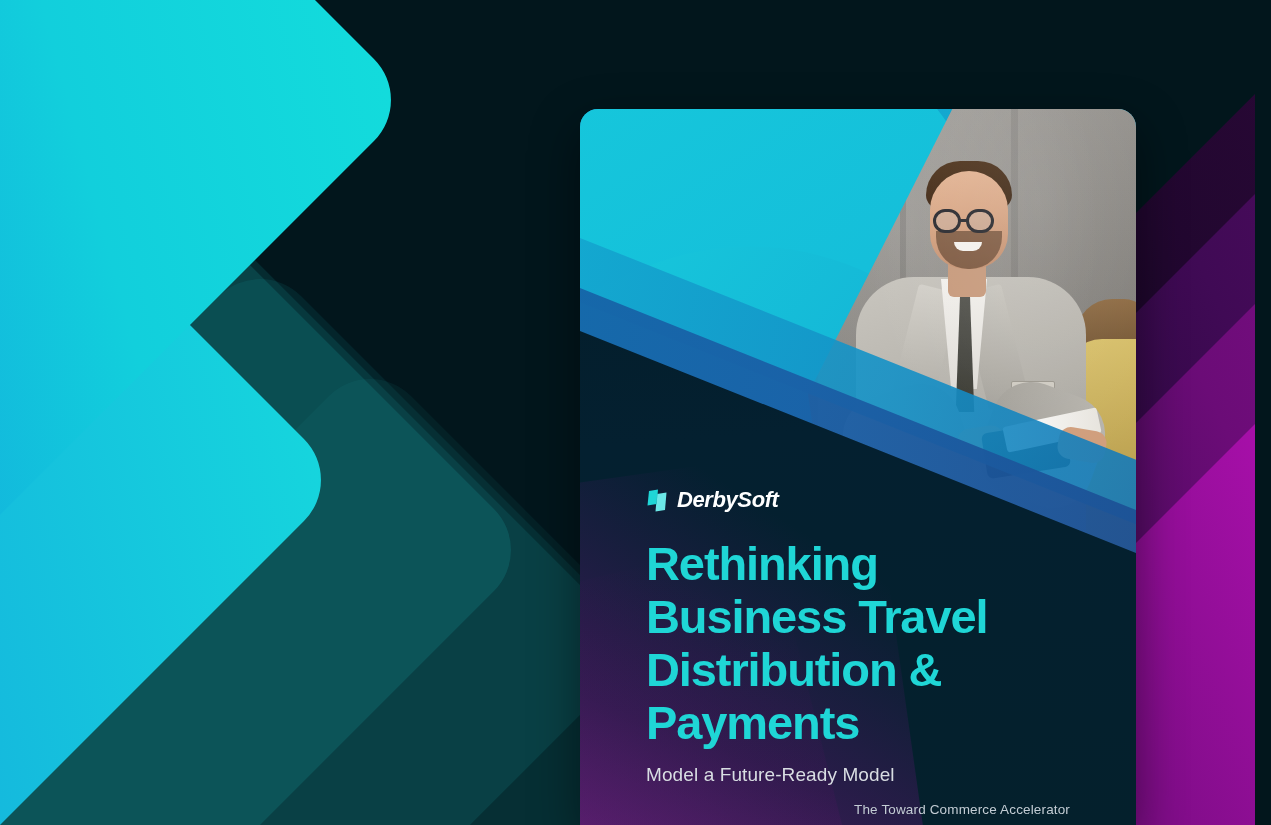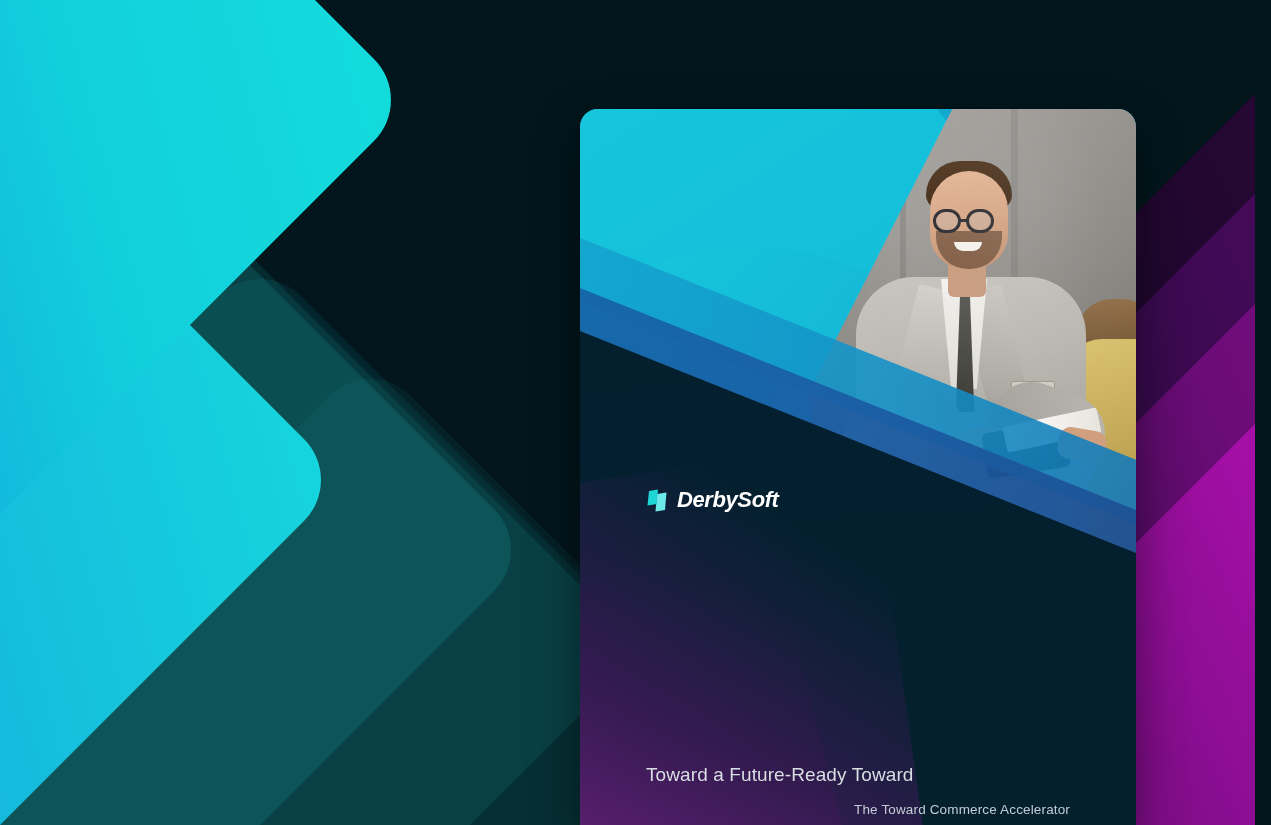--- a/index.html
+++ b/index.html
@@ -379,20 +379,21 @@
 
       <div class="logo-row">
         <svg class="logo-mark" viewBox="0 0 22 25">
           <path d="M3 3 L12 1.5 L10.5 16 L1.5 17.5 Z" fill="#1fd6d6"></path>
           <path d="M11 6 L20.5 4.5 L19 22 L9.5 23.5 Z" fill="#6be8e8"></path>
           <path d="M11 6 L12 1.5 L10.5 16 L9.8 17 Z" fill="#0fb9bd"></path>
         </svg>
         <span class="logo-text">DerbySoft</span>
       </div>
 
-
-      <p class="subhead">Toward a Future-Ready Toward</p>
+      <h1 class="headline">Rethinking Business Travel Distribution &amp; Payments</h1>
+
+      <p class="subhead">Model a Future-Ready Model</p>
 
       <p class="tagline">The Toward Commerce Accelerator</p>
     </div>
 
   </div>
 </div>
 
 </body></html>

